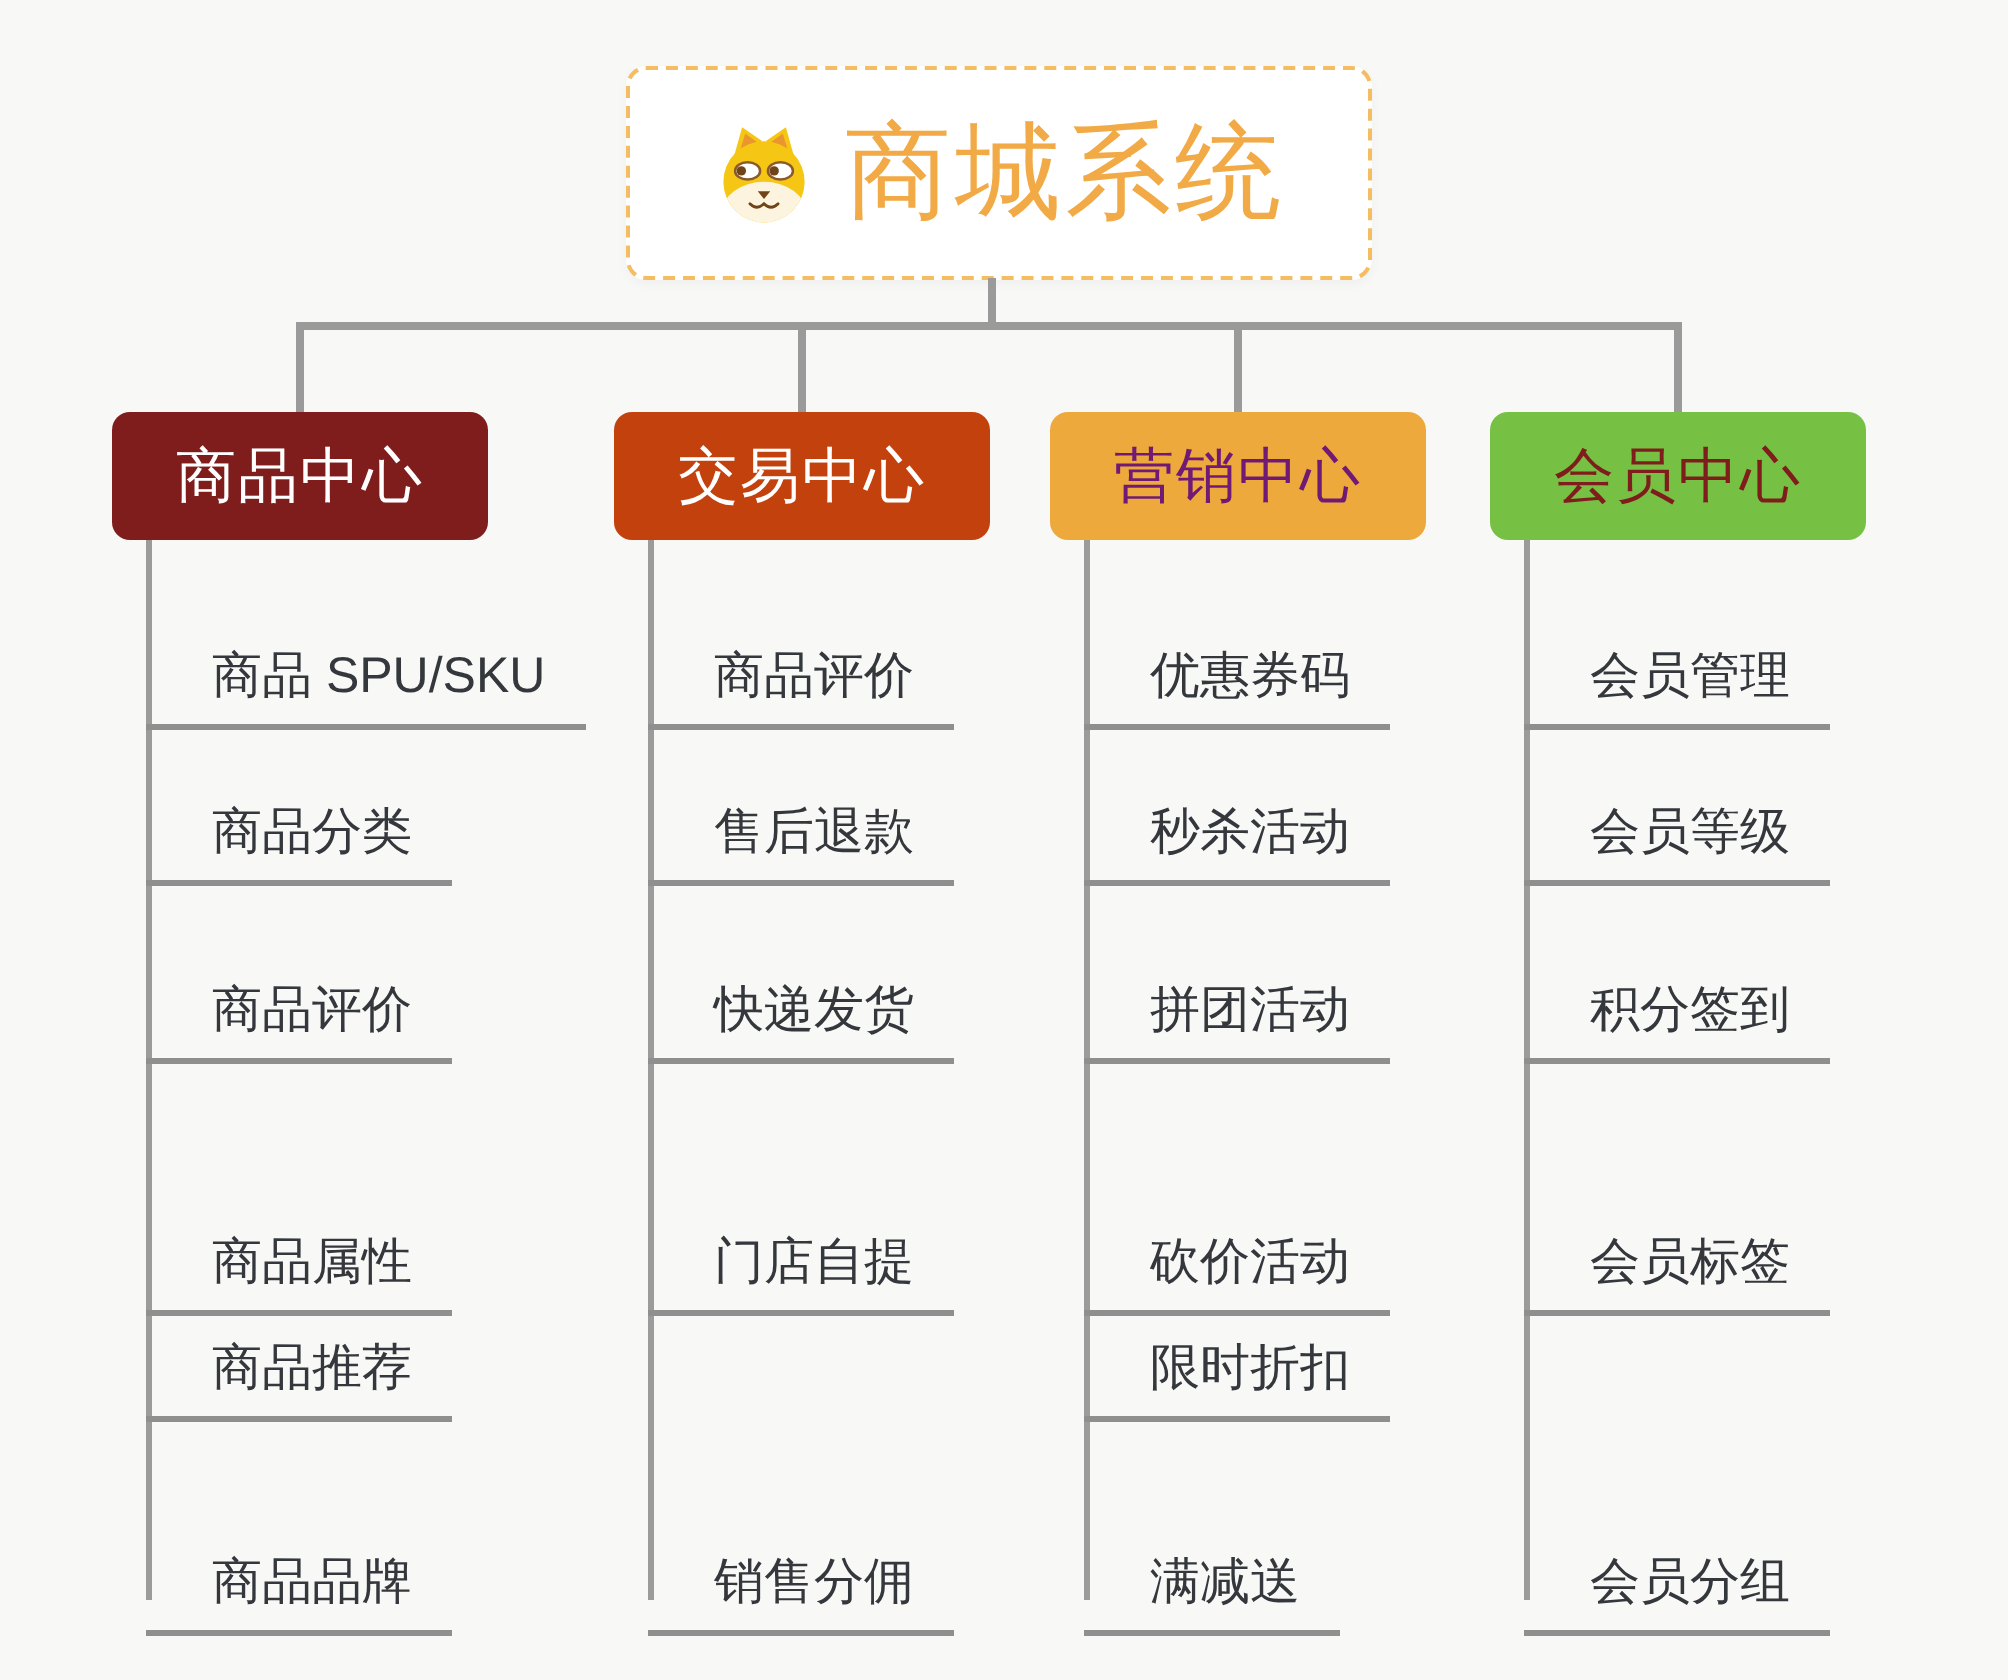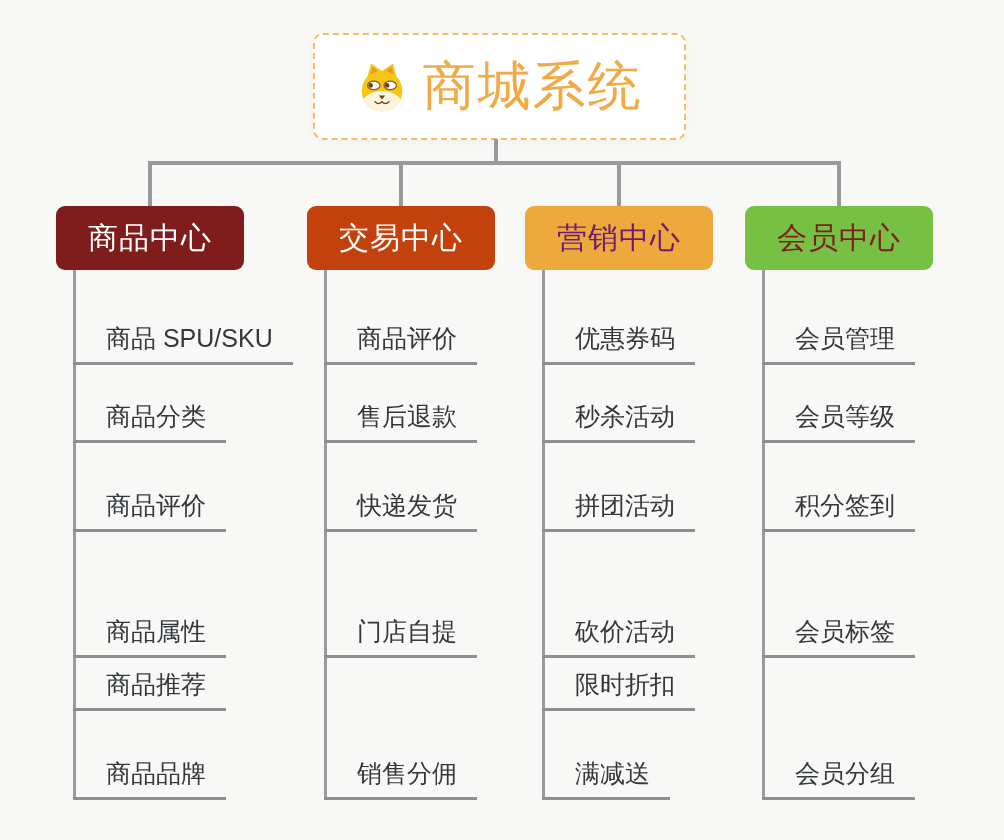--- a/index.html
+++ b/index.html
@@ -85,21 +85,21 @@
     border-bottom:3px solid #8f8f8f;
     font-size:25px;
     color:#34383d;
     white-space:nowrap;
   }
   .row-0{top:115px;}
   .row-1{top:193px;}
   .row-2{top:282px;}
   .row-3{top:371px;margin-top:37px;}
   .row-4{top:461px;text-align:center;}
-  .row-5{top:550px;padding-left:33px;}
+  .row-5{top:568px;padding-left:33px;}
 </style>
 </head>
 <body>
 
 <div id="canvas">
 
   <div class="root-node" style="border-color: rgb(245, 189, 98); background: rgb(255, 255, 255);">
     <svg class="root-icon" viewBox="0 0 64 64">
       <defs>
           <clipPath id="dogface">

